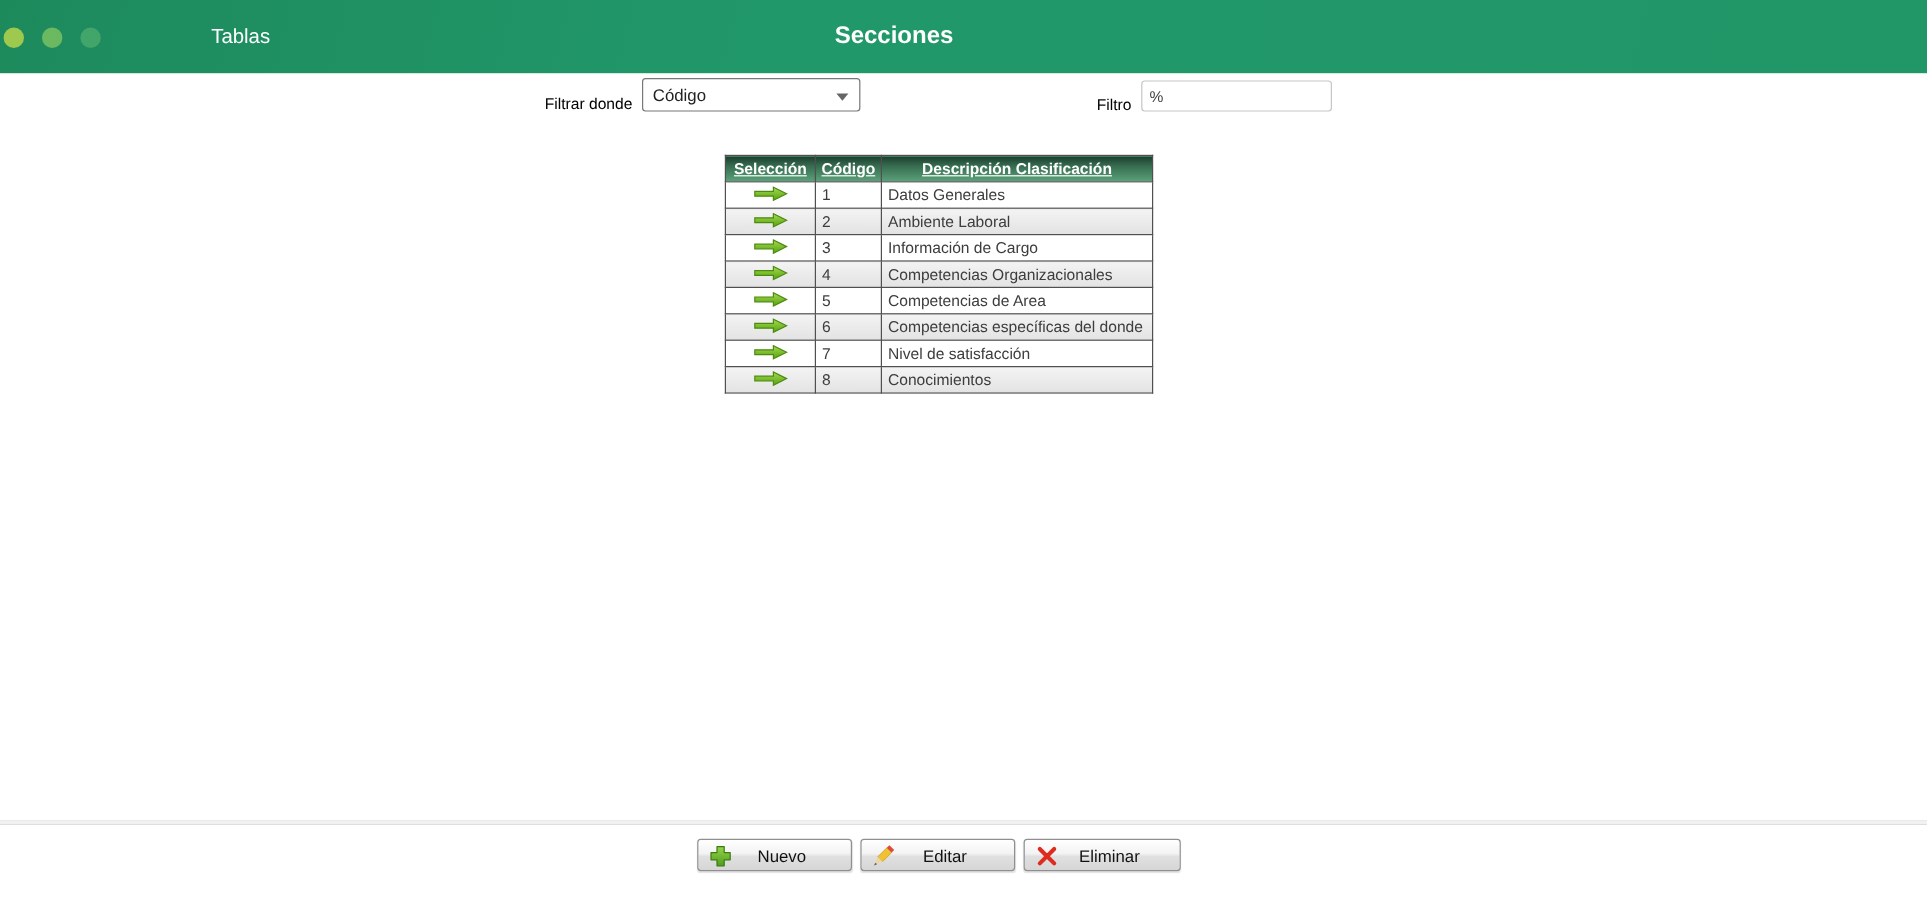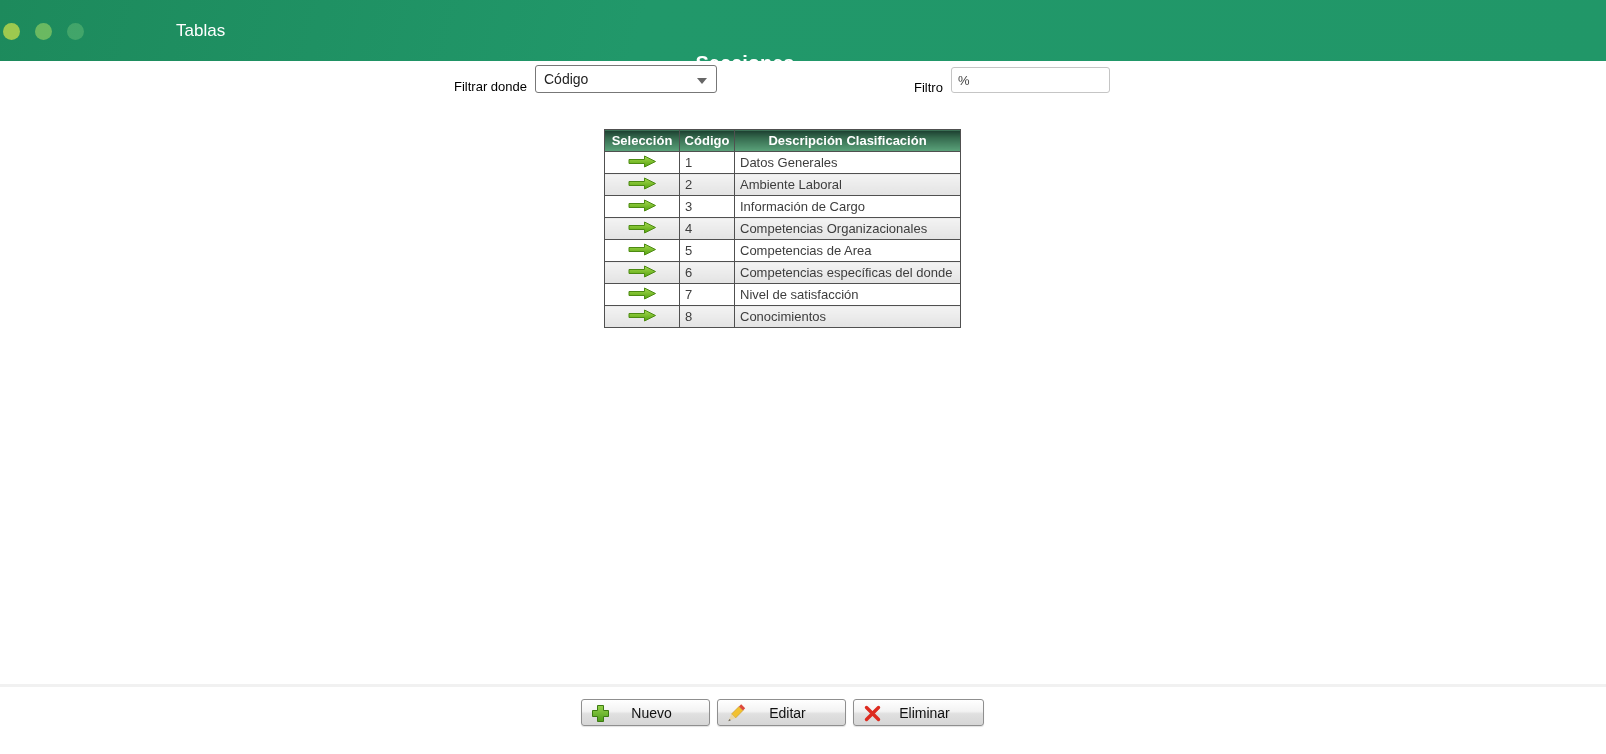--- a/index.html
+++ b/index.html
@@ -19,21 +19,21 @@
   .dot1 { background:#9dc94f; }
   .dot2 { background:#7ec463; opacity:.8; }
   .dot3 { background:#66bd76; opacity:.5; }
   .app-title {
     position:absolute; left:176px; top:0; height:61px; line-height:61px;
     color:#ffffff; font-size:17px; font-weight:normal;
   }
   .page-title {
     position:absolute; left:745px; top:0; height:61px; line-height:61px;
     transform:translateX(-50%);
-    color:#ffffff; font-size:20px; font-weight:bold;margin-top:33px;
+    color:#ffffff; font-size:20px; font-weight:bold;
   }
 
   
   .filter-group { position:absolute; display:flex; align-items:center; }
   .filter-group label { font-size:13px; color:#000; margin-right:8px; white-space:nowrap;margin-top:15px; }
   .fg-where { left:454px; top:64px; }
   .fg-filter { left:914px; top:65px; }
   .selectbox {
     position:relative; width:182px; height:28px; background:#fff;
     border:1px solid #777; border-radius:3px; cursor:default;
@@ -53,21 +53,21 @@
   }
 
   
   table.grid {
     position:absolute; left:604px; top:129px;
     border-collapse:collapse; table-layout:fixed;
   }
   table.grid th, table.grid td { border:1px solid #505050; overflow:hidden; white-space:nowrap; }
   table.grid th {
     background:linear-gradient(to bottom, #1c3e2f 0%, #356a4e 35%, #5ba37b 100%);
-    color:#fff; font-size:13px; font-weight:bold; 
+    color:#fff; font-size:13px; font-weight:bold; text-decoration:underline;
     padding:3px 4px; height:22px; cursor:pointer;margin-top:28px;
   }
   .col-sel { width:75px; }
   .col-cod { width:55px; }
   .col-desc { width:226px; }
   table.grid td {
     font-size:13px; color:#3d3d3d; padding:2px 5px; height:22px;
     background:#ffffff;
   }
   table.grid tr.alt td { background:linear-gradient(to bottom,#f3f3f3,#e3e3e3); }

